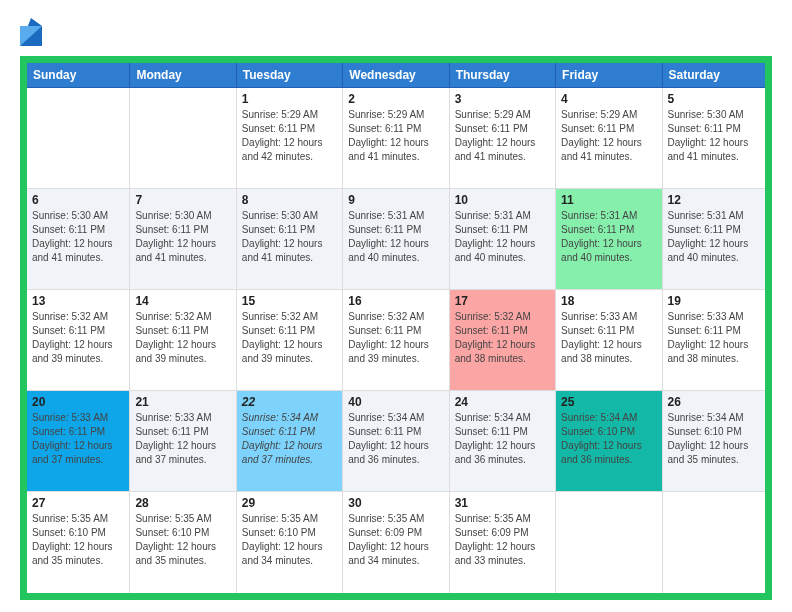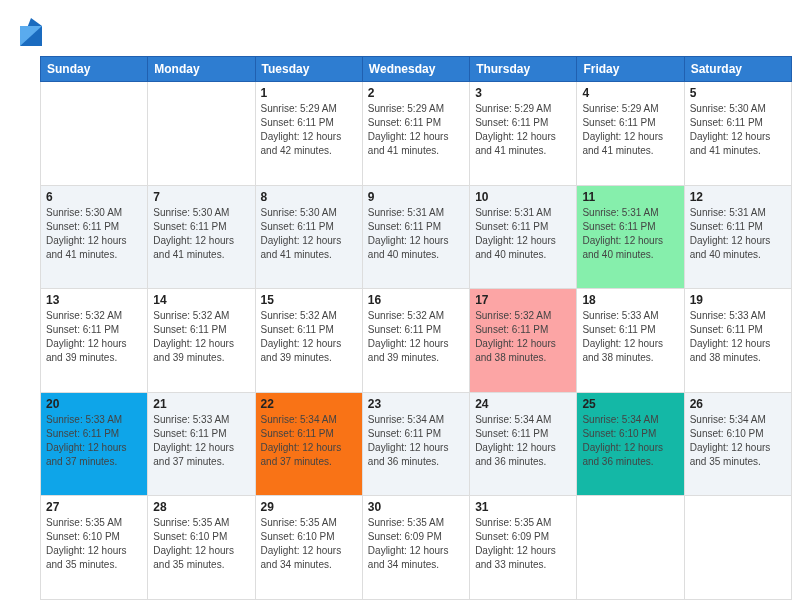--- a/index.html
+++ b/index.html
@@ -56,25 +56,24 @@
       font-weight: bold;
       color: #333;
       line-height: 1.1;
     }
     .subtitle {
       font-size: 14px;
       color: #555;
     }
     .calendar {
       flex: 1;
-      border: 1px solid #22c55e;
+      border: 7px solid #22c55e;
       border-collapse: collapse;
       width: 100%;
       table-layout: fixed;
-      margin-left: 20px;
     }
     .calendar th {
       background-color: #2e7dd1;
       color: white;
       text-align: left;
       padding: 5px 6px;
       font-size: 12px;
       font-weight: bold;
       border: 1px solid #2060b0;
     }
@@ -268,28 +267,28 @@
             <div class="day-info" style="white-space: pre-line;">Sunrise: 5:33 AM
 Sunset: 6:11 PM
 Daylight: 12 hours and 37 minutes.</div>
           </td>
           <td style="background: rgb(240, 244, 248);">
             <span class="day-number">21</span>
             <div class="day-info" style="white-space: pre-line;">Sunrise: 5:33 AM
 Sunset: 6:11 PM
 Daylight: 12 hours and 37 minutes.</div>
           </td>
-          <td style="background: #f97316;">
+          <td style="background: #7dd3fc; font-style: italic;">
             <span class="day-number">22</span>
             <div class="day-info" style="white-space: pre-line;">Sunrise: 5:34 AM
 Sunset: 6:11 PM
 Daylight: 12 hours and 37 minutes.</div>
           </td>
           <td style="background: rgb(240, 244, 248);">
-            <span class="day-number">23</span>
+            <span class="day-number">40</span>
             <div class="day-info" style="white-space: pre-line;">Sunrise: 5:34 AM
 Sunset: 6:11 PM
 Daylight: 12 hours and 36 minutes.</div>
           </td>
           <td style="background: rgb(240, 244, 248);">
             <span class="day-number">24</span>
             <div class="day-info" style="white-space: pre-line;">Sunrise: 5:34 AM
 Sunset: 6:11 PM
 Daylight: 12 hours and 36 minutes.</div>
           </td>

